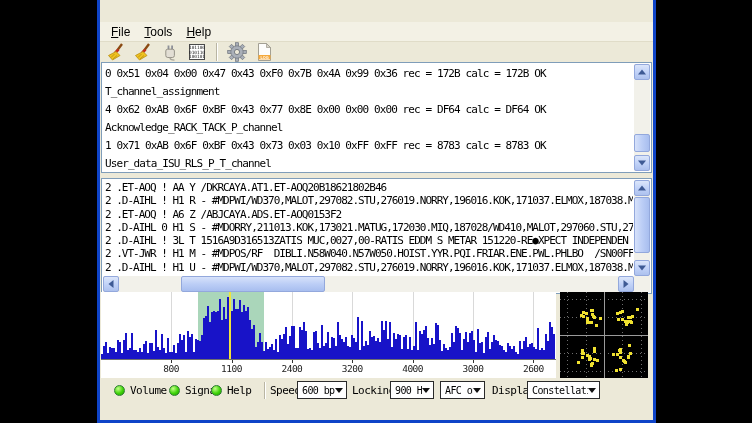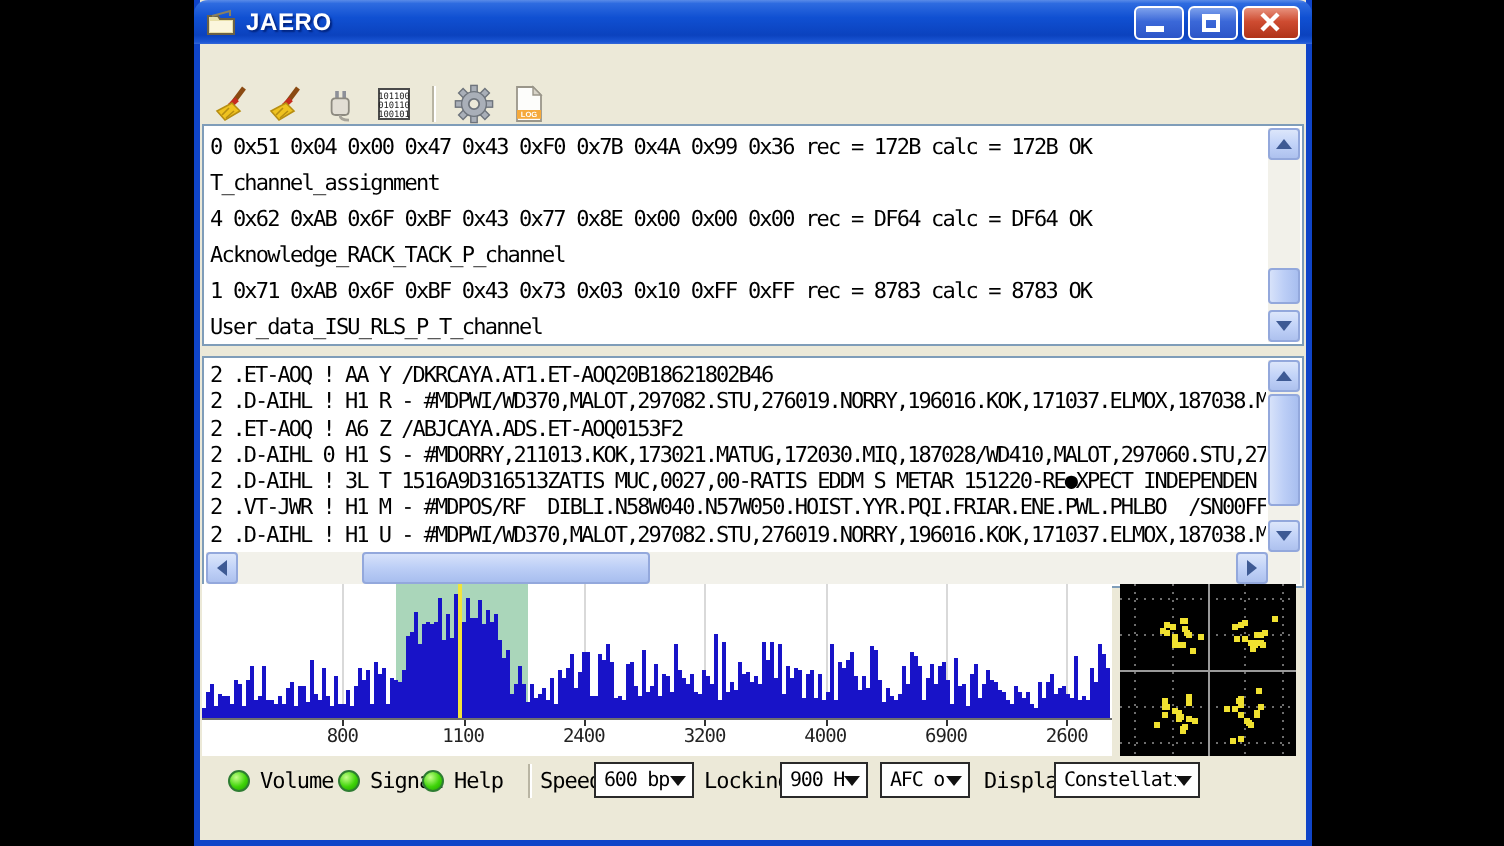--- a/index.html
+++ b/index.html
@@ -87,42 +87,26 @@
              font-size:11px;color:#000;}
   .status-cell{position:absolute;top:3px;white-space:nowrap;}
   .status-sep{position:absolute;top:2px;width:1px;height:15px;background:#ACA899;border-right:1px solid #fff;}
 </style>
 </head>
 <body>
 
 <div class="stage">
   <div class="window">
 
-    <div class="titlebar">
-      <svg class="title-icon" viewBox="0 0 15 14">
-        <path d="M1 4 L6 4 L7 5.5 L14 5.5 L14 13 L1 13 Z" fill="#E8DFA8" stroke="#6B6146" stroke-width="1"></path>
-        <path d="M2 6.5 L13 6.5 L13 12 L2 12 Z" fill="#FBF6DC"></path>
-        <path d="M3 4 L12 1.5 L12 4" fill="none" stroke="#8A8060" stroke-width="1"></path>
-      </svg>
-      <span class="title-text">JAERO</span>
-      <div class="winbtns">
-        <div class="wbtn">
-            <div class="dash"></div>
-          </div>
-        <div class="wbtn">
-            <div class="box"></div>
-          </div>
-        <div class="wbtn close">
-          <svg width="27" height="15" viewBox="0 0 27 15">
-            <path d="M9 3 L17 11 M17 3 L9 11" stroke="#fff" stroke-width="2.2"></path>
-          </svg>
-        </div>
-      </div>
+
+    <div class="menubar">
+      <span class="menu-item">File</span>
+      <span class="menu-item">Tools</span>
+      <span class="menu-item">Help</span>
     </div>
-
 
     <div class="toolbar">
       <div class="tbtn">
         <svg width="20" height="20" viewBox="0 0 20 20">
           <path d="M16 2 L10 10" stroke="#8A4A12" stroke-width="2.4"></path>
           <rect x="8.2" y="8" width="5" height="2.6" fill="#C62B1E" transform="rotate(-42 10.7 9.3)"></rect>
           <polygon points="10,9.5 14,13.5 6.5,18 2.5,13.5" fill="#EFC21F" stroke="#B78E12" stroke-width="0.8"></polygon>
           <path d="M5 15.5 L8.5 12 M7 17 L11 13.5" stroke="#B78E12" stroke-width="0.8"></path>
         </svg>
       </div>
@@ -459,21 +443,21 @@
           <div class="tick-label" style="left: 70.1741px;">800</div>
           <div class="tick-mark" style="left: 130.539px;"></div>
           <div class="tick-label" style="left: 130.539px;">1100</div>
           <div class="tick-mark" style="left: 190.904px;"></div>
           <div class="tick-label" style="left: 190.904px;">2400</div>
           <div class="tick-mark" style="left: 251.269px;"></div>
           <div class="tick-label" style="left: 251.269px;">3200</div>
           <div class="tick-mark" style="left: 311.633px;"></div>
           <div class="tick-label" style="left: 311.633px;">4000</div>
           <div class="tick-mark" style="left: 371.998px;"></div>
-          <div class="tick-label" style="left: 371.998px;">6900</div>
+          <div class="tick-label" style="left: 371.998px;">3000</div>
           <div class="tick-mark" style="left: 432.363px;"></div>
           <div class="tick-label" style="left: 432.363px;">2600</div>
         </div>
     </div>
 
     <div class="constellation" id="constel">
         <div class="cgrid v" style="left: 7px;"></div>
         <div class="cgrid h" style="top: 7px;"></div>
         <div class="cgrid v" style="left: 26px;"></div>
         <div class="cgrid h" style="top: 25px;"></div>

